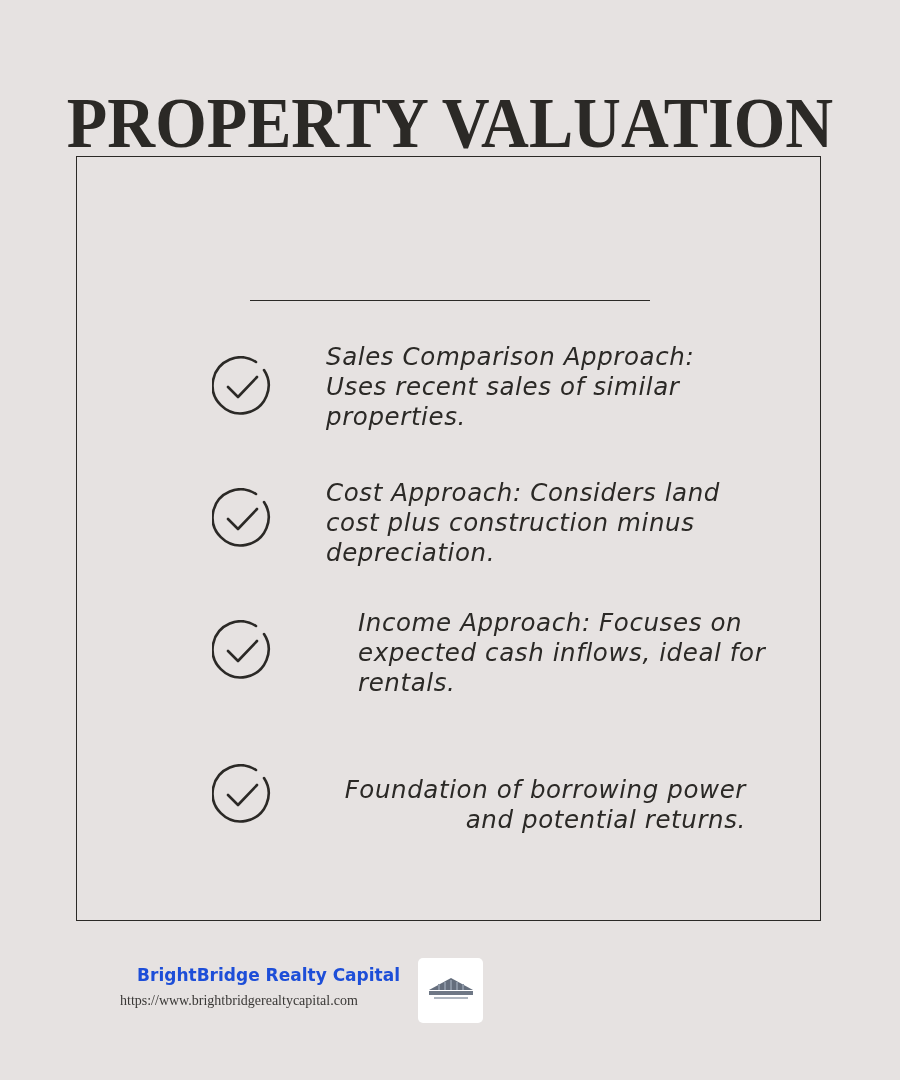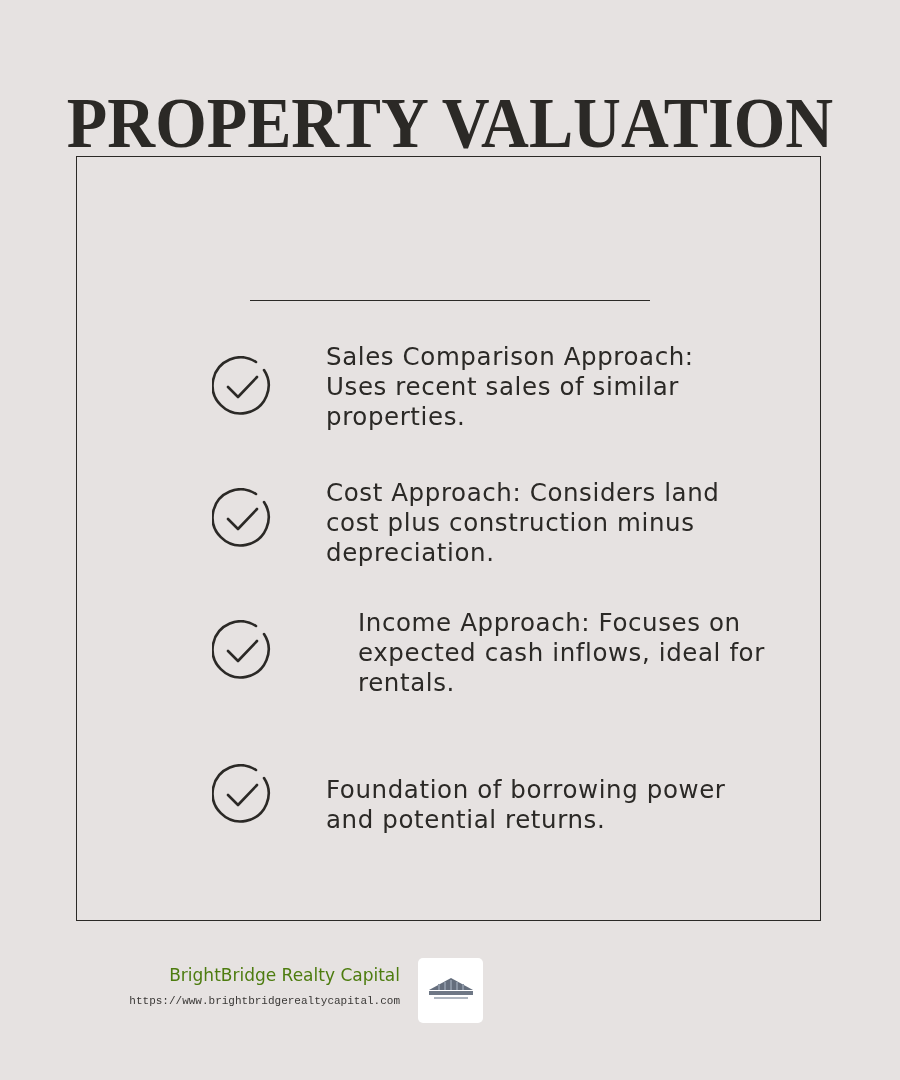--- a/index.html
+++ b/index.html
@@ -36,32 +36,32 @@
   }
   .item .icon {
     position: absolute; left: 0; width: 62px; height: 62px;
   }
   .item .text {
     position: absolute; left: 114px; width: 420px;
     font-family: "DejaVu Sans", sans-serif;
     font-size: 24.5px; line-height: 30px;
     letter-spacing: 0.6px;
     color: #2b2926;
+    font-style: italic;
   }
   .footer-name {
     position: absolute; left: 120px; top: 963px; width: 280px;
     text-align: right;
-    font-family: "DejaVu Sans", sans-serif; font-weight: normal;
-    font-size: 17px; line-height: 24px; color: #4d7c0f;
+    font-family: "DejaVu Sans", sans-serif; font-weight: bold;
+    font-size: 17px; line-height: 24px; color: #1d4ed8;
   }
   .footer-url {
     position: absolute; left: 120px; top: 995px; width: 280px;
-    text-align: right;
-    font-family: Liberation Mono, monospace;
-    font-size: 11px; line-height: 12px; color: #3a3836;
+    font-family: Liberation Serif, serif;
+    font-size: 14px; line-height: 12px; color: #3a3836;
   }
   .logo-box {
     position: absolute; left: 418px; top: 958px;
     width: 65px; height: 65px;
     background: #ffffff; border-radius: 5px;
   }
   .logo-box svg { position: absolute; left: 8px; top: 18px; }
 </style>
 </head>
 <body>
@@ -93,21 +93,21 @@
     <path d="M16 31 L26 41 L45 21" fill="none" stroke="#2b2926" stroke-width="2.6" stroke-linecap="round" stroke-linejoin="round"></path>
   </svg>
   <div class="text" style="top:-4px;margin-left:32px;">Income Approach: Focuses on expected cash inflows, ideal for rentals.</div>
 </div>
 
 <div class="item" style="top:760px;">
   <svg class="icon" style="top:4px;" viewBox="0 0 62 62" width="62" height="62">
     <path d="M52 14 A28 28 0 1 1 44 6" fill="none" stroke="#2b2926" stroke-width="2.6" stroke-linecap="round"></path>
     <path d="M16 31 L26 41 L45 21" fill="none" stroke="#2b2926" stroke-width="2.6" stroke-linecap="round" stroke-linejoin="round"></path>
   </svg>
-  <div class="text" style="top:15px;">Foundation of borrowing power and potential returns.</div>
+  <div class="text" style="top:15px;text-align:right;">Foundation of borrowing power and potential returns.</div>
 </div>
 
 <div class="footer-name">BrightBridge Realty Capital</div>
 <div class="footer-url">https://www.brightbridgerealtycapital.com</div>
 <div class="logo-box">
   <svg width="50" height="28" viewBox="0 0 50 28">
     <path d="M3 14 L25 2 L47 14 Z" fill="#4a5566" opacity="0.85"></path>
     <rect x="12" y="8" width="2" height="6" fill="#8a94a3"></rect>
     <rect x="18" y="6" width="2" height="8" fill="#8a94a3"></rect>
     <rect x="24" y="4" width="2" height="10" fill="#8a94a3"></rect>

